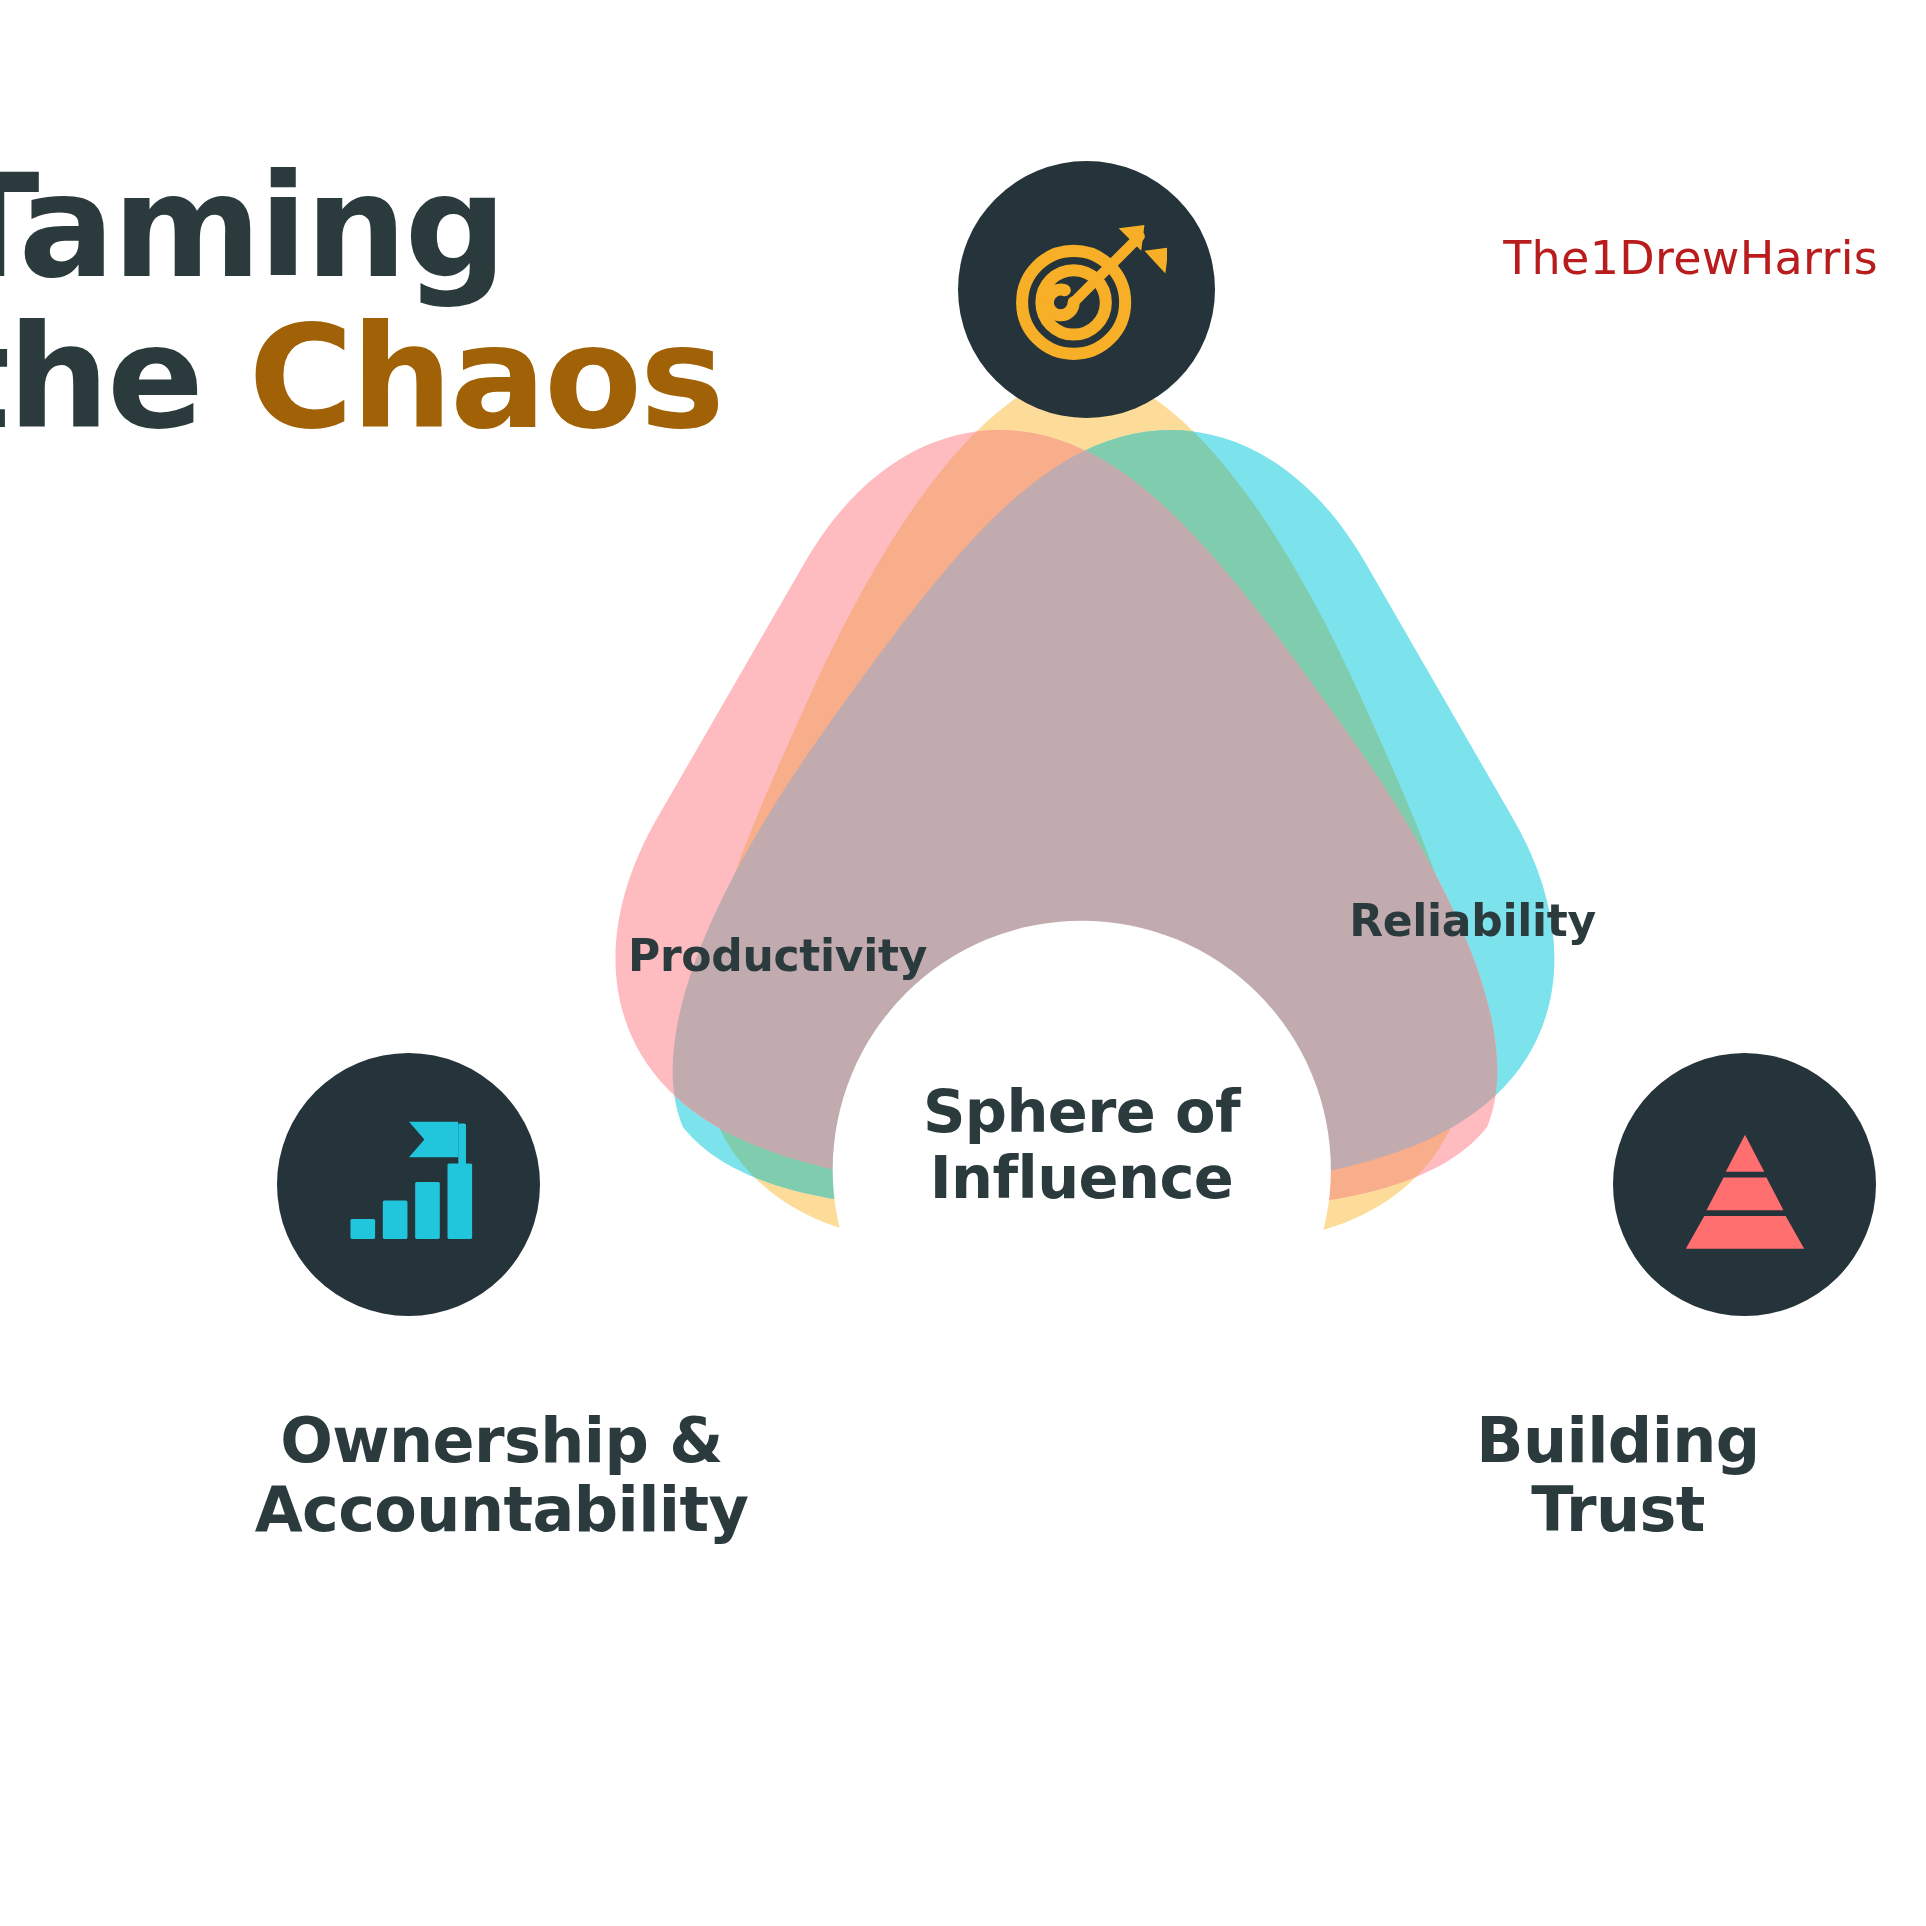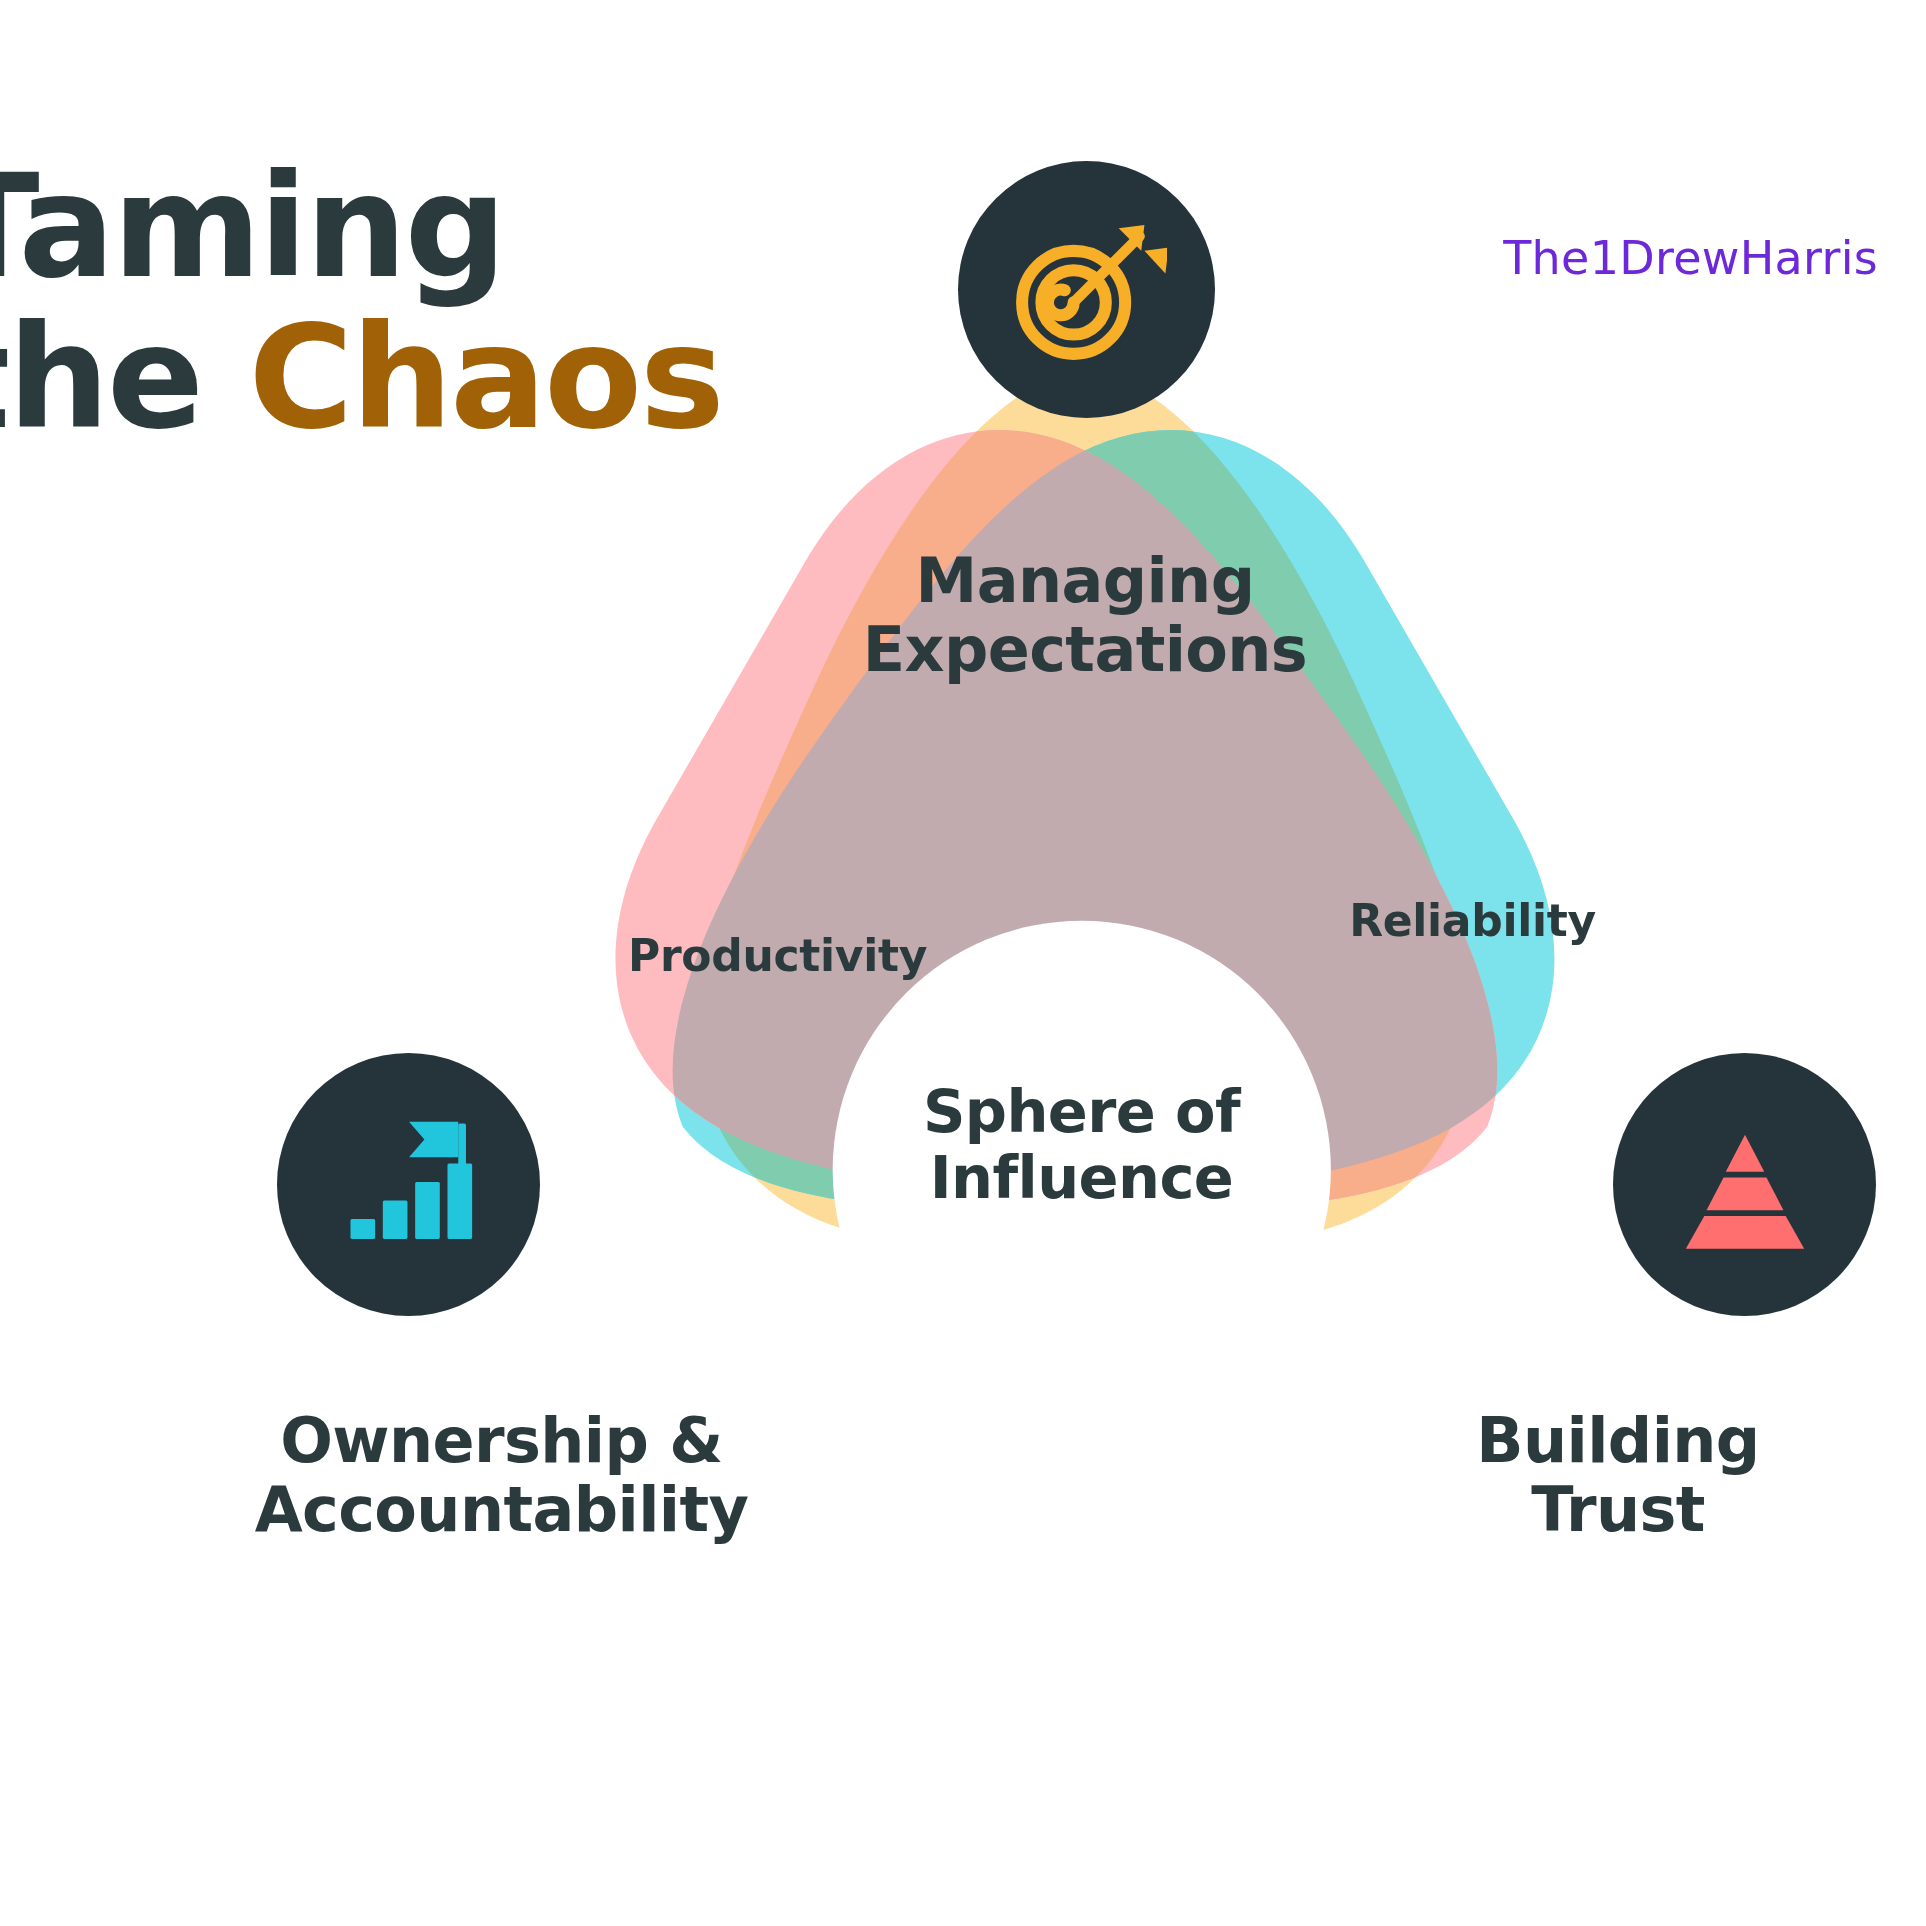--- a/index.html
+++ b/index.html
@@ -42,21 +42,21 @@
   .title-line.second { margin-top: 5.1px; }
   .title-accent { color: #a16207; font-weight: 700; }
 
   
   #watermark {
     position: absolute;
     right: 48px;
     top: 231px;
     font-size: 46px;
     font-weight: 400;
-    color: #6d28d9;
+    color: #b91c1c;
     letter-spacing: 0.3px;
     font-family: "DejaVu Sans", "Liberation Sans", sans-serif;
   }
 
   
   #venn {
     position: absolute;
     left: 0;
     top: 0;
     width: 1926px;
@@ -155,24 +155,20 @@
       <g clip-path="url(#clip-left)">
         <g clip-path="url(#clip-right)">
           <rect x="0" y="0" width="3000" height="3000" fill="#C1ABAE"></rect>
         </g>
       </g>
     </g>
 
     <circle cx="1685" cy="1822" r="388" fill="#FFFFFF"></circle>
   </svg>
 
-  <div class="lobe-label big" id="label-managing">
-    <div>Managing</div>
-    <div>Expectations</div>
-  </div>
 
   <div class="lobe-label big" id="label-ownership">
     <div>Ownership &amp;</div>
     <div>Accountability</div>
   </div>
 
   <div class="lobe-label big" id="label-building">
     <div>Building</div>
     <div>Trust</div>
   </div>

